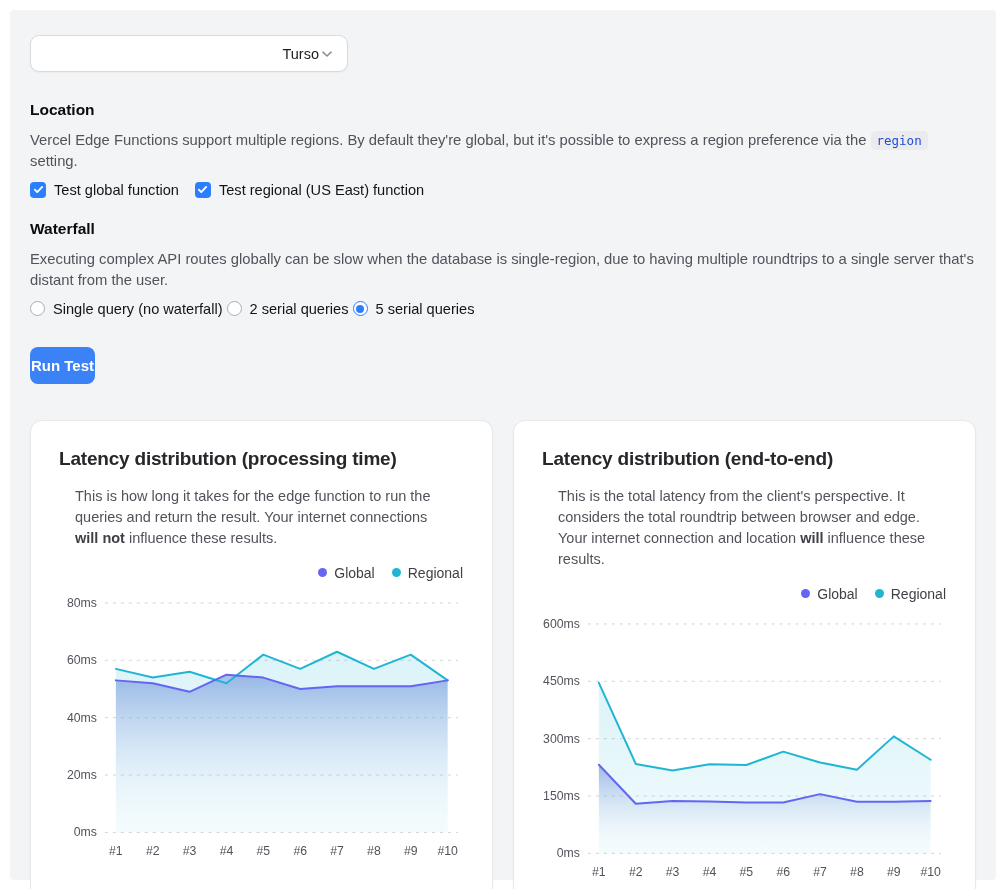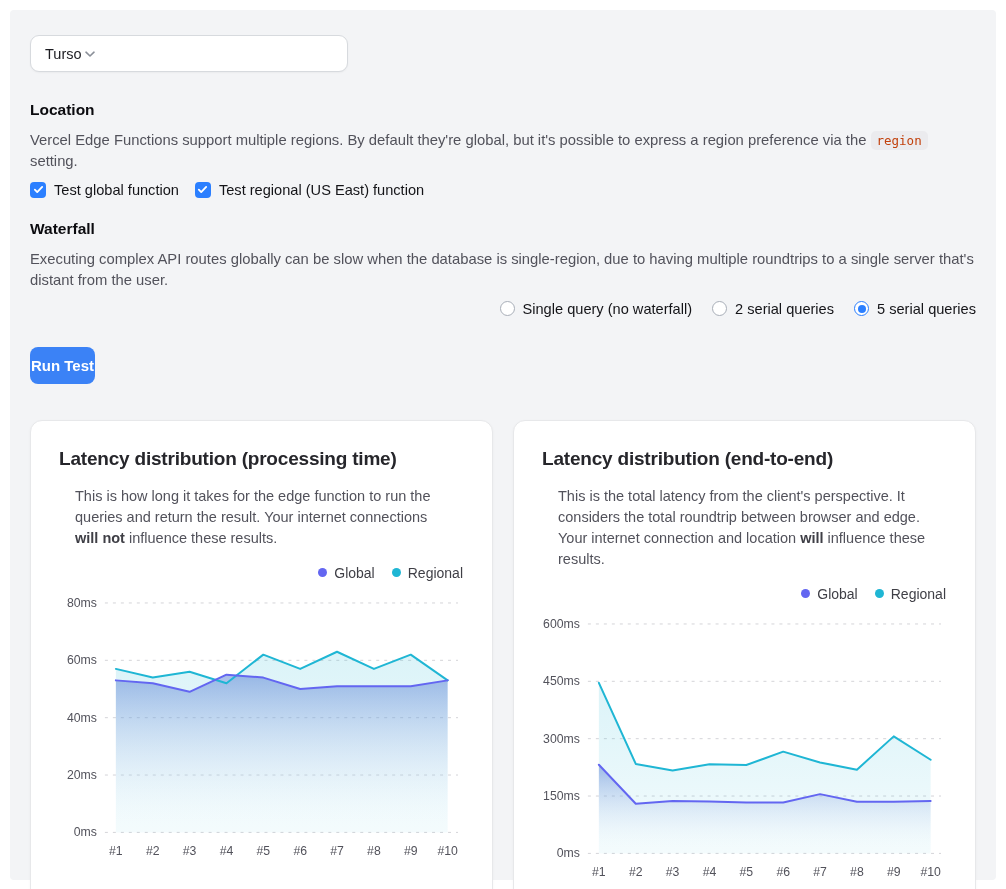--- a/index.html
+++ b/index.html
@@ -12,40 +12,40 @@
   .frame {
     position:absolute; left:10px; top:10px; width:986px; height:870px;
     background:#f3f4f6; border-radius:4px; padding:25px 20px 0 20px;
   }
   .heading {
     font-size:15.5px; font-weight:700; color:#0b0b0f; margin:0 0 11px 0;
   }
   
   .select {
     width:318px; height:37px; background:#fff; border:1px solid #d7dade;
-    border-radius:9px; display:flex; align-items:center; justify-content:flex-start;
+    border-radius:9px; display:flex; align-items:center; justify-content:flex-end;
     padding:0 12px 0 14px; font-size:14.5px; color:#1c1c21; margin-bottom:29px;
     box-shadow:0 1px 2px rgba(0,0,0,0.04); cursor:pointer;
   }
   .chev { width:16px; height:16px; color:#8b9099; }
   
   .desc { font-size:14.8px; color:#52525b; margin:0 0 9px 0; line-height:1.45; max-width:950px; }
   .codechip {
-    font-family:"DejaVu Sans Mono", monospace; font-size:12.5px; color:#c2410c;
+    font-family:"DejaVu Sans Mono", monospace; font-size:12.5px; color:#1d4ed8;
     background:#ebebee; border-radius:5px; padding:2px 6px;
   }
   
   .checks { display:flex; align-items:flex-start; gap:16px; margin:0 0 22px 0; }
   .check { display:flex; align-items:center; gap:8px; font-size:14.6px; color:#141418; cursor:pointer; }
   .cb {
     width:16px; height:16px; border-radius:4px; background:#2b7fff;
     display:flex; align-items:center; justify-content:center; flex:0 0 auto;
   }
   
-  .radios { display:flex; align-items:center; gap:20px; margin:0 0 27px 0;justify-content:flex-end; }
+  .radios { display:flex; align-items:center; gap:4px; margin:0 0 27px 0; }
   .radio { display:flex; align-items:center; gap:8px; font-size:14.6px; color:#141418; cursor:pointer; }
   .dot {
     width:15px; height:15px; border-radius:50%; background:#fff;
     border:1px solid #a8aeb8; position:relative; flex:0 0 auto;
   }
   .checked .dot { border-color:#2b7fff; }
   .checked .dot::after {
     content:""; position:absolute; inset:2.5px; border-radius:50%; background:#2b7fff;
   }
   

